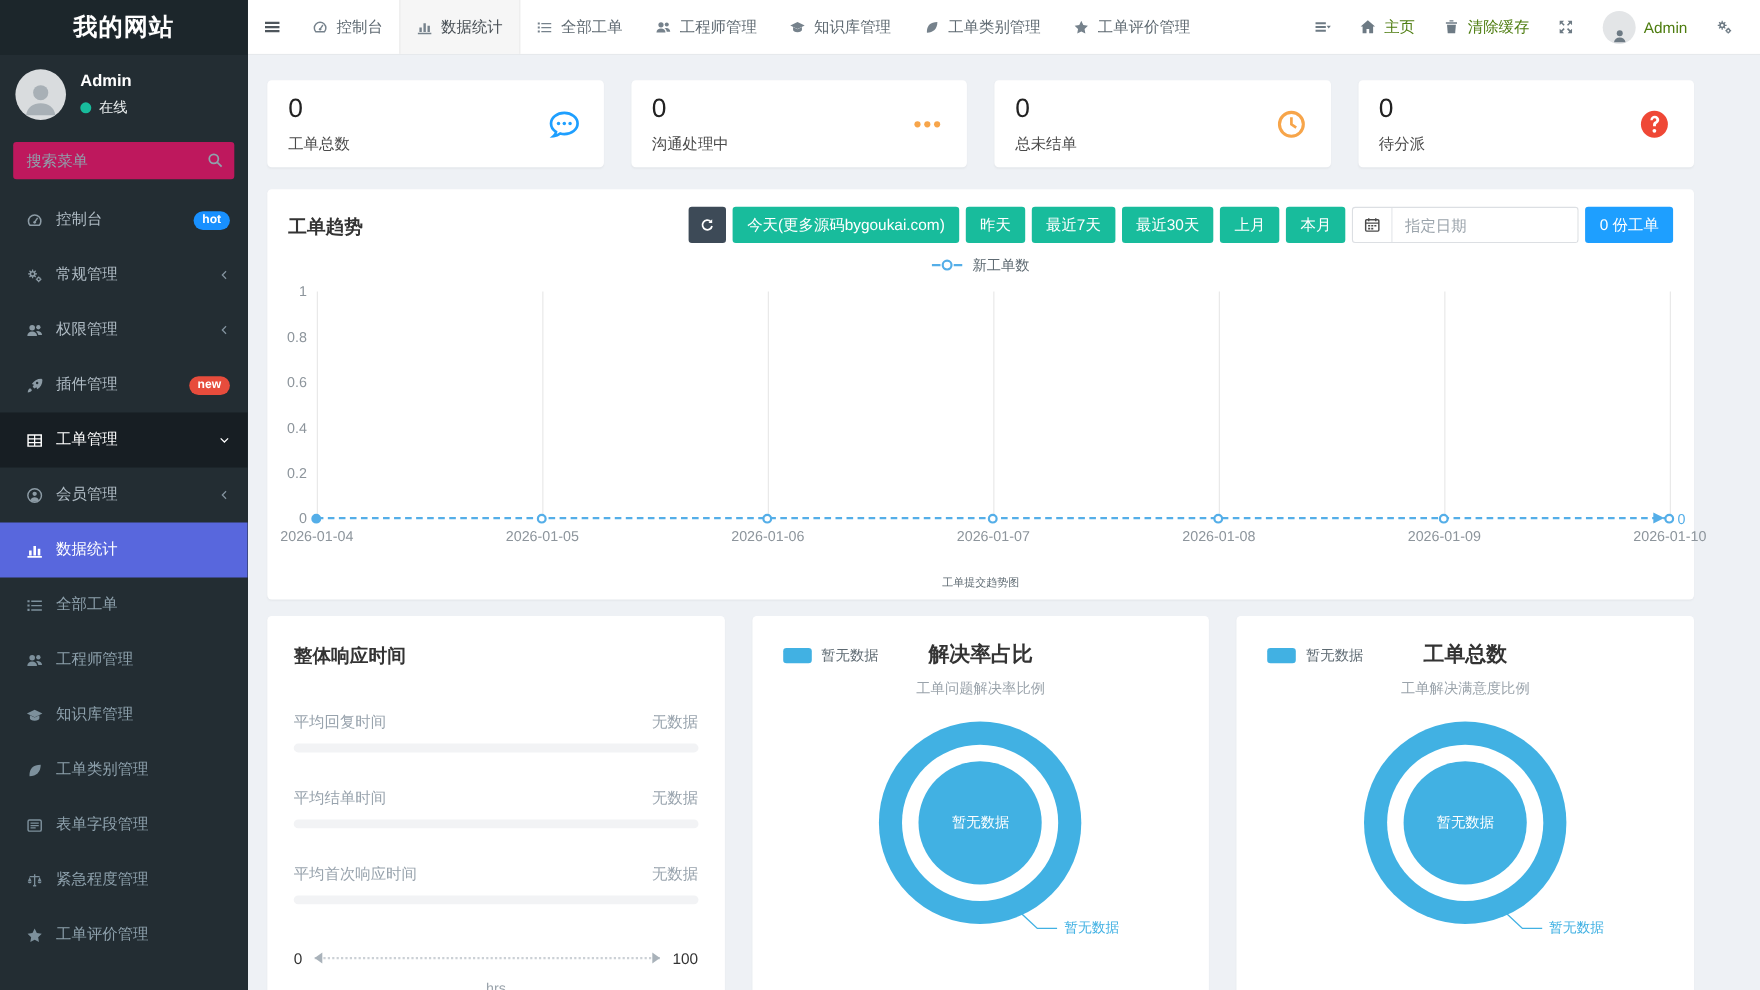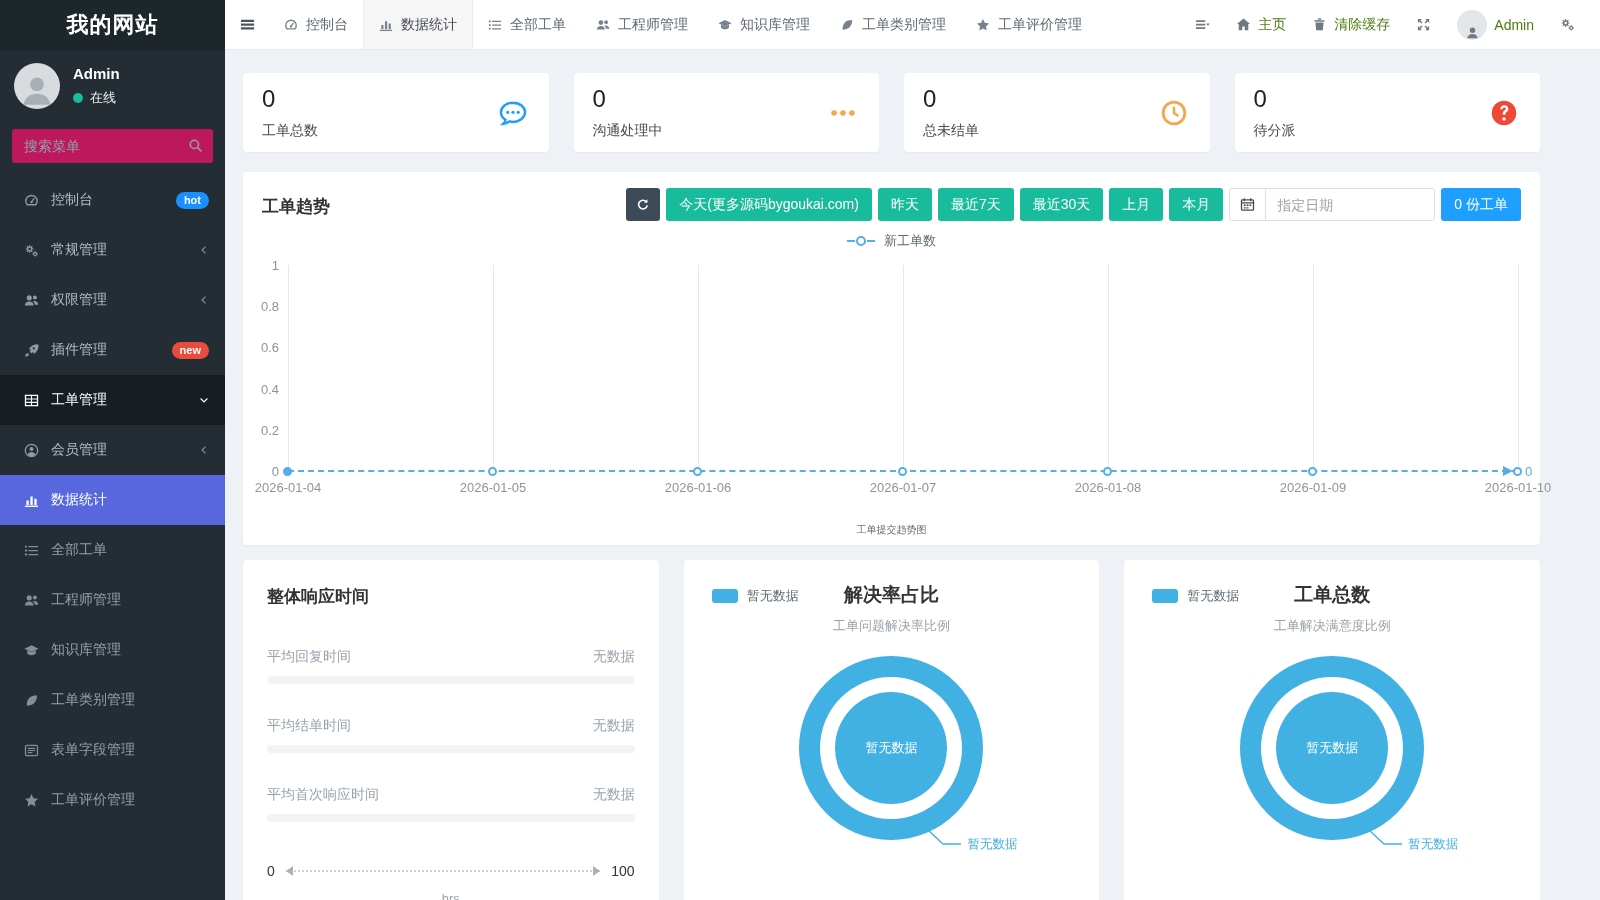--- a/index.html
+++ b/index.html
@@ -275,20 +275,29 @@
       <span class="mi-label">工单类别管理</span>
     </li>
     <li class="mi sub">
       <span class="mi-ico ico">
           <svg viewBox="0 0 16 16" width="1em" height="1em" fill="currentColor" aria-hidden="true">
             <rect x="1.6" y="2.6" width="12.8" height="10.8" rx="1.4" fill="none" stroke="currentColor" stroke-width="1.4"></rect>
             <path d="M4 5.7h8M4 8h8M4 10.3h5" stroke="currentColor" stroke-width="1.2" fill="none"></path>
           </svg>
         </span>
       <span class="mi-label">表单字段管理</span>
+    </li>
+    <li class="mi sub">
+      <span class="mi-ico ico">
+          <svg viewBox="0 0 16 16" width="1em" height="1em" fill="currentColor" aria-hidden="true">
+            <path d="M8 2v11M3.2 4.2h9.6M6.5 13h3" stroke="currentColor" stroke-width="1.3" fill="none"></path>
+            <path d="M3.2 4.6 1.5 8.5h3.4zM1.3 8.8c0 1 .9 1.8 1.9 1.8s1.9-.8 1.9-1.8zM12.8 4.6l-1.7 3.9h3.4zM10.9 8.8c0 1 .9 1.8 1.9 1.8s1.9-.8 1.9-1.8z"></path>
+          </svg>
+        </span>
+      <span class="mi-label">紧急程度管理</span>
     </li>
     <li class="mi sub">
       <span class="mi-ico ico">
           <svg viewBox="0 0 16 16" width="1em" height="1em" fill="currentColor" aria-hidden="true">
             <path d="m8 1.1 2.1 4.4 4.8.7-3.5 3.4.8 4.7L8 12.1l-4.2 2.2.8-4.7L1.1 6.2l4.8-.7z"></path>
           </svg>
         </span>
       <span class="mi-label">工单评价管理</span>
     </li>
   </ul>

